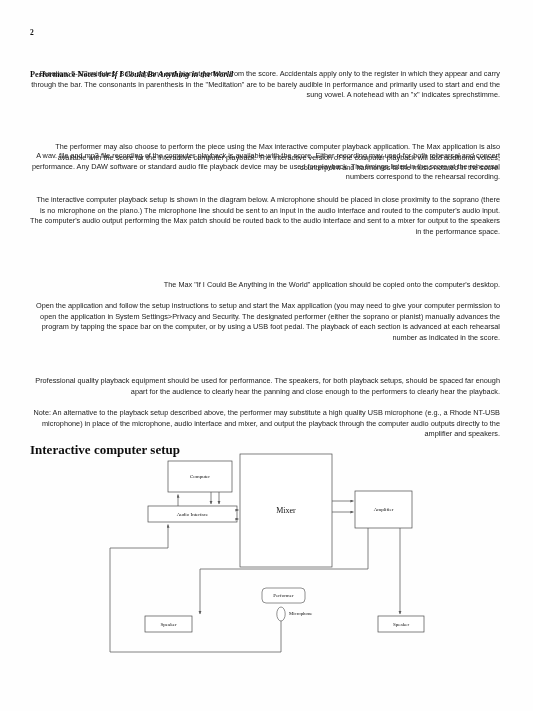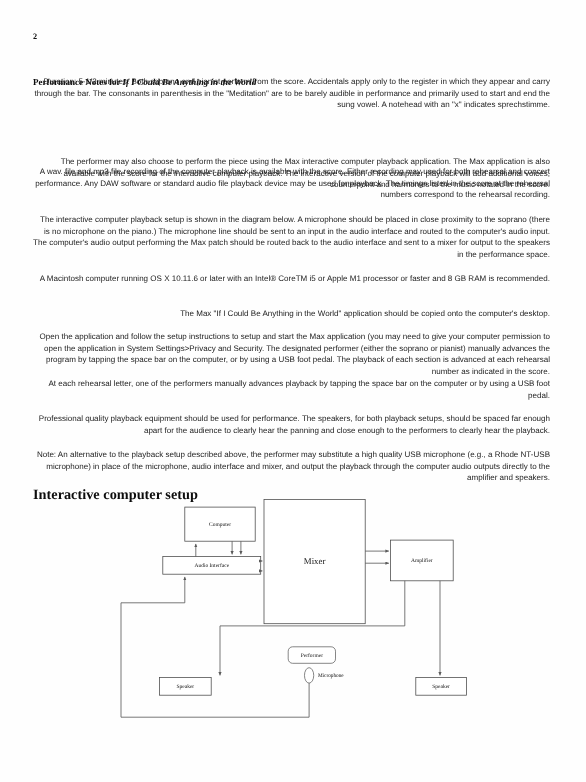--- a/index.html
+++ b/index.html
@@ -116,24 +116,22 @@
   <div class="page-number">2</div>
 
   <div class="doc-title">
     <span>Performance Notes for </span><span class="ital">If I Could Be Anything in the World</span>
   </div>
 
   <div class="body-block" style="top:69px;">Duration: 5-1/2 minutes.  Both soprano and pianist perform from the score.  Accidentals apply only to the register in which they appear and carry through the bar.  The consonants in parenthesis in the "Meditation" are to be barely audible in performance and primarily used to start and end the sung vowel. A notehead with an "x" indicates sprechstimme.</div>
   <div class="body-block" style="top:111px;margin-top:40px;">A wav. file and mp3 file recording of the computer playback is available with the score. Either recording may used for both rehearsal and concert performance. Any DAW software or standard audio file playback device may be used for playback. The timings listed in the score at the rehearsal numbers correspond to the rehearsal recording.</div>
   <div class="body-block" style="top:142px;">The performer may also choose to perform the piece using the Max interactive computer playback application. The Max application is also available with the score for the interactive computer playback.  The interactive version of the computer playback will add additional voices, counterpoint and harmonies to the music notated in the score.</div>
   <div class="body-block" style="top:195px;">The interactive computer playback setup is shown in the diagram below. A microphone should be placed in close proximity to the soprano (there is no microphone on the piano.)  The microphone line should be sent to an input in the audio interface and routed to the computer's audio input. The computer's audio output performing the Max patch should be routed back to the audio interface and sent to a mixer for output to the speakers in the performance space.</div>
-  <div class="body-block" style="top:248px;">A Macintosh computer running OS X 10.11.6 or later with an Intel® CoreTM i5 or Apple M1 processor or faster and 8 GB RAM is recommended.</div>
   <div class="body-block" style="top:280px;">The Max "If I Could Be Anything in the World" application should be copied onto the computer's desktop.</div>
   <div class="body-block" style="top:301px;">Open the application and follow the setup instructions to setup and start the Max application (you may need to give your computer permission to open the application in System Settings&gt;Privacy and Security. The designated performer (either the soprano or pianist) manually advances the program by tapping the space bar on the computer, or by using a USB foot pedal. The playback of each section is advanced at each rehearsal number as indicated in the score.</div>
-  <div class="body-block" style="top:344px;">At each rehearsal letter, one of the performers manually advances playback by tapping the space bar on the computer or by using a USB foot pedal.</div>
   <div class="body-block" style="top:376px;">Professional quality playback equipment should be used for performance. The speakers, for both playback setups, should be spaced far enough apart for the audience to clearly hear the panning and close enough to the performers to clearly hear the playback.</div>
   <div class="body-block" style="top:408px;">Note: An alternative to the playback setup described above, the performer may substitute a high quality USB microphone (e.g., a Rhode NT-USB microphone) in place of the microphone, audio interface and mixer, and output the playback through the computer audio outputs directly to the amplifier and speakers.</div>
 
   <div class="section-head" style="top:442px;">Interactive computer setup</div>
 
   <div class="diagram">
     <svg width="533" height="230" viewBox="0 0 533 230" xmlns="http://www.w3.org/2000/svg">
       <defs>
         <marker id="arrow" markerWidth="5" markerHeight="5" refX="4.2" refY="2" orient="auto" markerUnits="strokeWidth">
           <path d="M0,0 L4.4,2 L0,4 z" fill="#5a5a5a"></path>

